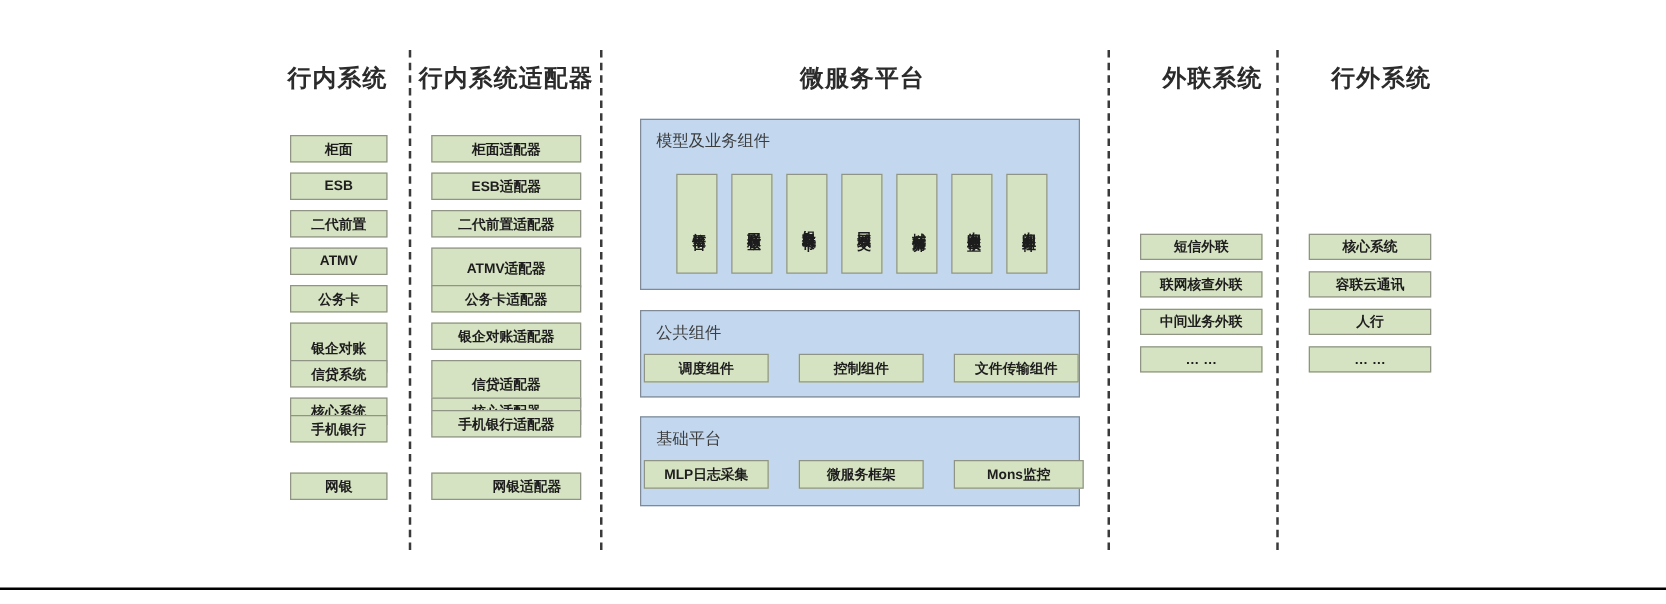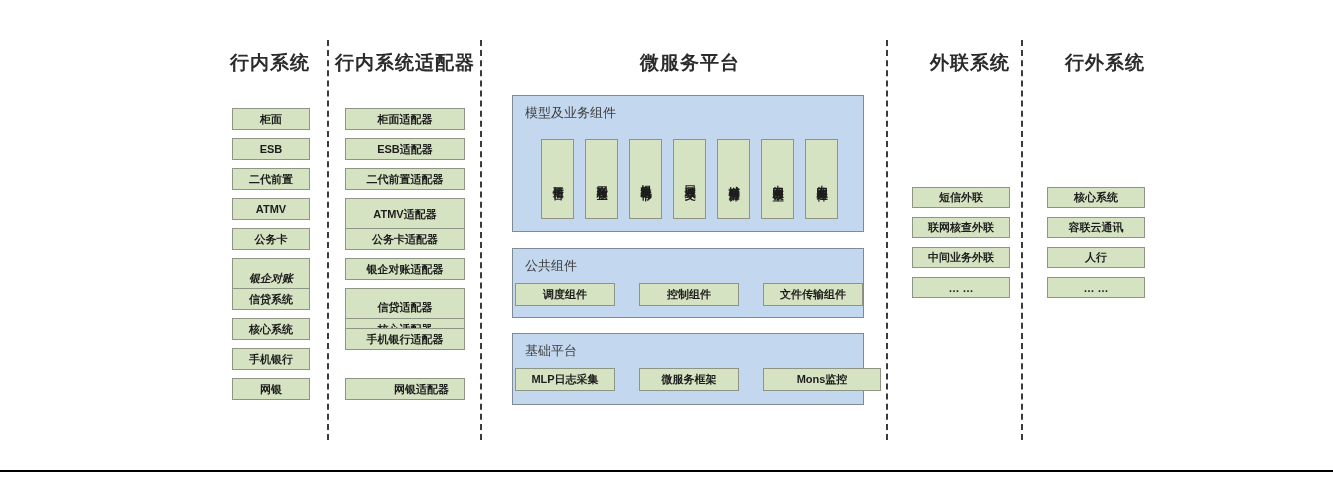--- a/index.html
+++ b/index.html
@@ -94,24 +94,24 @@
     <div class="divider" style="left: 480px;"></div>
     <div class="divider" style="left: 886px;"></div>
     <div class="divider" style="left: 1021px;"></div>
     <div class="bottom-rule"></div>
     <div class="col-title" style="left: 180px; top: 50px; width: 180px;">行内系统</div>
     <div class="node" style="left: 232px; top: 108px; width: 78px; height: 22px;">柜面</div>
     <div class="node" style="left: 232px; top: 138px; width: 78px; height: 22px;">ESB</div>
     <div class="node" style="left: 232px; top: 168px; width: 78px; height: 22px;">二代前置</div>
     <div class="node" style="left: 232px; top: 198px; width: 78px; height: 22px;">ATMV</div>
     <div class="node" style="left: 232px; top: 228px; width: 78px; height: 22px;">公务卡</div>
-    <div class="node" style="left: 232px; top: 258px; width: 78px; height: 40px; font-style: italic;">银企对账</div>
+    <div class="node" style="left: 232px; top: 258px; width: 78px; height: 40px;">银企对账</div>
     <div class="node" style="left: 232px; top: 288px; width: 78px; height: 22px;">信贷系统</div>
     <div class="node" style="left: 232px; top: 318px; width: 78px; height: 22px;">核心系统</div>
-    <div class="node" style="left: 232px; top: 348px; width: 78px; height: 22px;">手机银行</div>
+    <div class="node" style="left: 232px; top: 332px; width: 78px; height: 22px;">手机银行</div>
     <div class="node" style="left: 232px; top: 378px; width: 78px; height: 22px;">网银</div>
     <div class="col-title" style="left: 310px; top: 50px; width: 190px; font-family: Liberation Mono, monospace;">行内系统适配器</div>
     <div class="node" style="left: 345px; top: 108px; width: 120px; height: 22px;">柜面适配器</div>
     <div class="node" style="left: 345px; top: 138px; width: 120px; height: 22px;">ESB适配器</div>
     <div class="node" style="left: 345px; top: 168px; width: 120px; height: 22px;">二代前置适配器</div>
     <div class="node" style="left: 345px; top: 198px; width: 120px; height: 32px;">ATMV适配器</div>
     <div class="node" style="left: 345px; top: 228px; width: 120px; height: 22px;">公务卡适配器</div>
     <div class="node" style="left: 345px; top: 258px; width: 120px; height: 22px;">银企对账适配器</div>
     <div class="node" style="left: 345px; top: 288px; width: 120px; height: 38px;">信贷适配器</div>
     <div class="node" style="left: 345px; top: 318px; width: 120px; height: 22px;">核心适配器</div>
@@ -141,15 +141,15 @@
     <div class="panel" style="left: 512px; top: 248px; width: 352px; height: 70px;">
       <div class="panel-title">公共组件</div>
       <div class="node" style="left: 2px; top: 34px; width: 100px; height: 23px;">调度组件</div>
       <div class="node" style="left: 126px; top: 34px; width: 100px; height: 23px;">控制组件</div>
       <div class="node" style="left: 250px; top: 34px; width: 100px; height: 23px;">文件传输组件</div>
     </div>
     <div class="panel" style="left: 512px; top: 333px; width: 352px; height: 72px;">
       <div class="panel-title">基础平台</div>
       <div class="node" style="left: 2px; top: 34px; width: 100px; height: 23px;">MLP日志采集</div>
       <div class="node" style="left: 126px; top: 34px; width: 100px; height: 23px;">微服务框架</div>
-      <div class="node" style="left: 250px; top: 34px; width: 118px; height: 23px;">Mons监控</div>
+      <div class="node" style="left: 250px; top: 34px; width: 104px; height: 23px;">Mons监控</div>
     </div>
   </div>
 
 </body></html>

